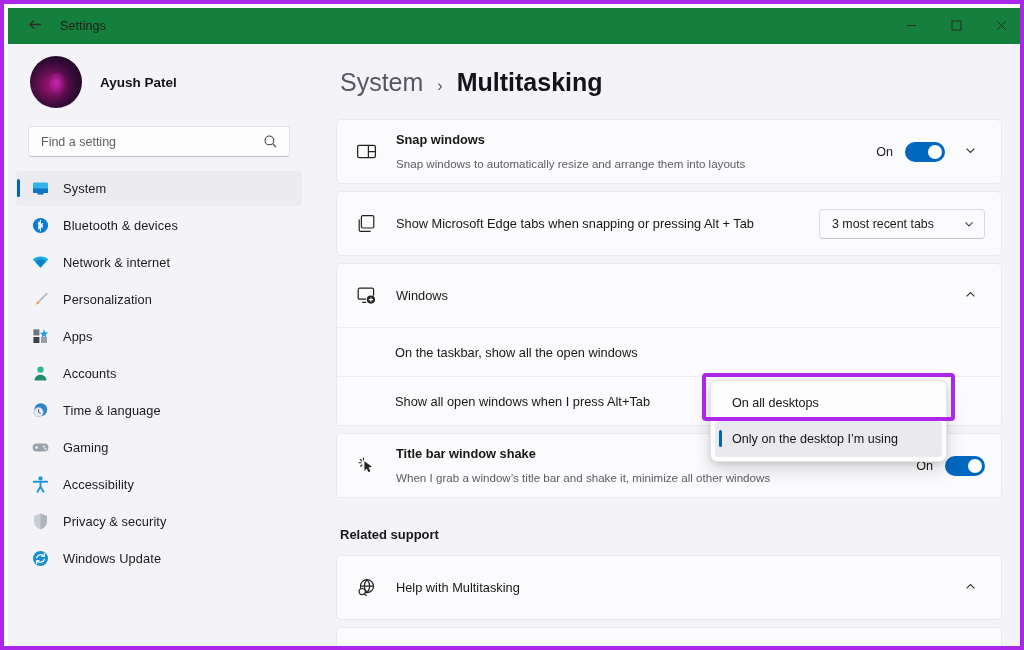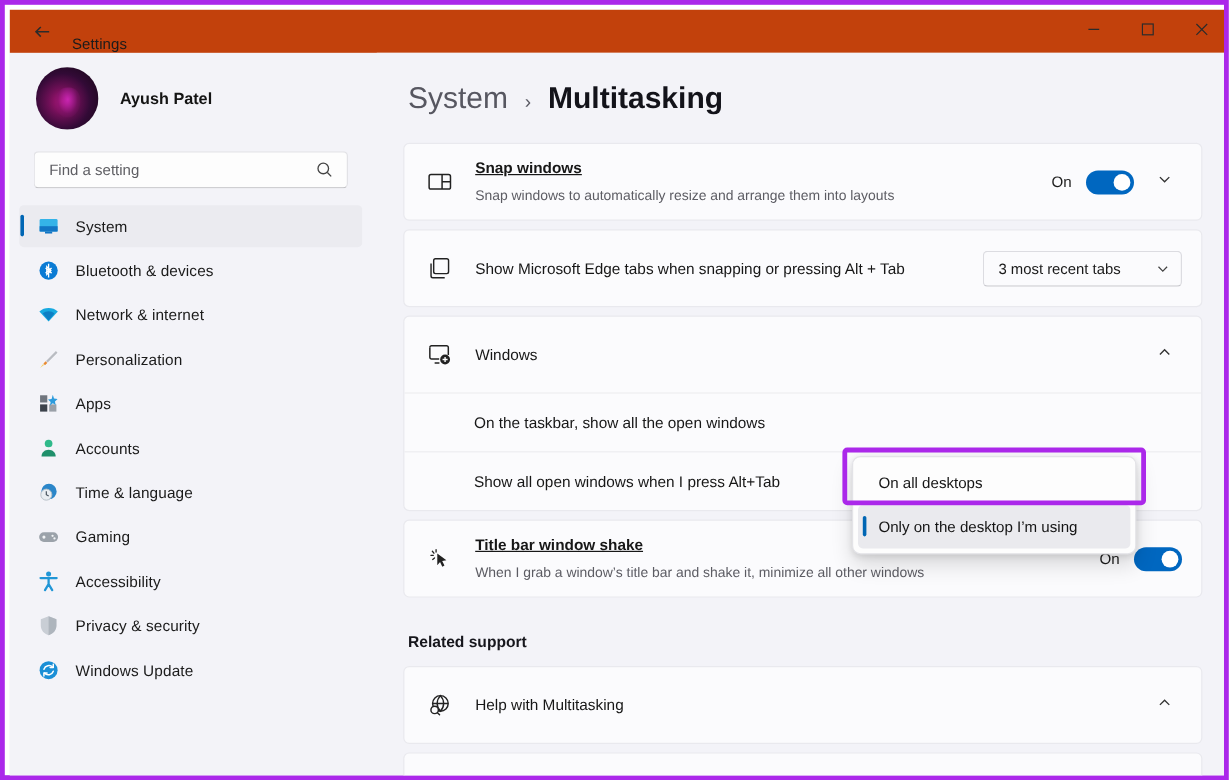--- a/index.html
+++ b/index.html
@@ -21,22 +21,22 @@
     left: 4px; top: 4px;
     width: 1016px; height: 642px;
     background: #f3f3f8;
     display: flex; flex-direction: column;
     overflow: hidden;
   }
 
   
   .titlebar {
     height: 36px; flex: 0 0 36px;
-    display: flex; align-items: flex-end;
-    background: #c2410c;
+    display: flex; align-items: center;
+    background: #15803d;
     position: relative;
   }
   .back-btn {
     width: 34px; height: 30px; margin-left: 10px;
     display: flex; align-items: center; justify-content: center;
     border-radius: 5px; cursor: pointer;
   }
   .back-btn svg { stroke: #333; }
   .app-title {
     font-size: 12.5px; color: #1b1b1b; margin-left: 8px;
@@ -153,21 +153,21 @@
   }
   .row.sub { min-height: 49px; padding-left: 58px; }
   .row + .row.sub { border-top: 1px solid #ededf1; justify-content: flex-end; }
   .row-ico {
     width: 28px; flex: 0 0 28px;
     display: flex; align-items: center; justify-content: center;
     margin-right: 16px;
   }
   .row-texts { flex: 1; min-width: 0; }
   .row-title { font-size: 12.8px; color: #171717; line-height: 17px; }
-  .row-title.b { font-weight: bold; text-decoration: underline; }
+  .row-title.b { font-weight: bold; }
   .row-desc { font-size: 11.6px; color: #5c5c63; line-height: 16px; margin-top: 8px; }
   .row-right { display: flex; align-items: center; flex: 0 0 auto; }
 
   .toggle-label { font-size: 12.6px; color: #1b1b1b; margin-right: 12px; }
   .toggle {
     width: 40px; height: 20px; border-radius: 10px;
     background: #0067c0; position: relative; cursor: pointer;
     flex: 0 0 40px;
   }
   .toggle .knob {

